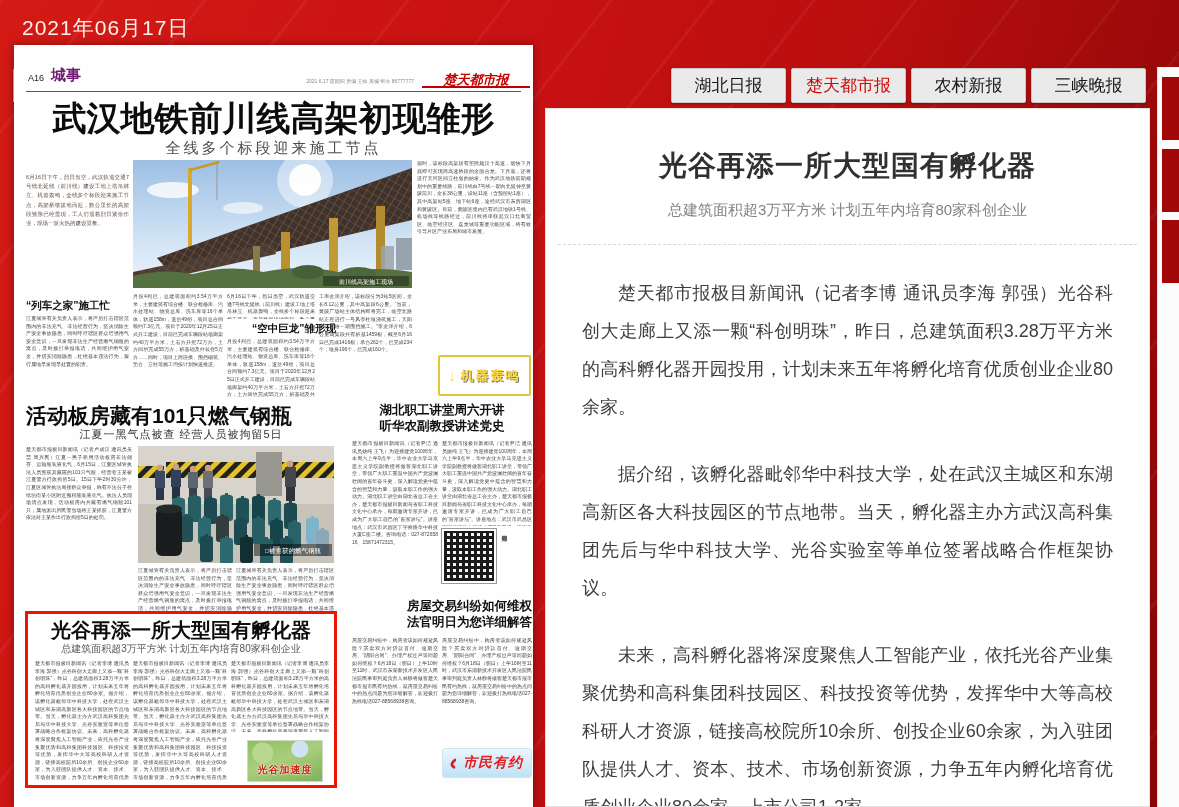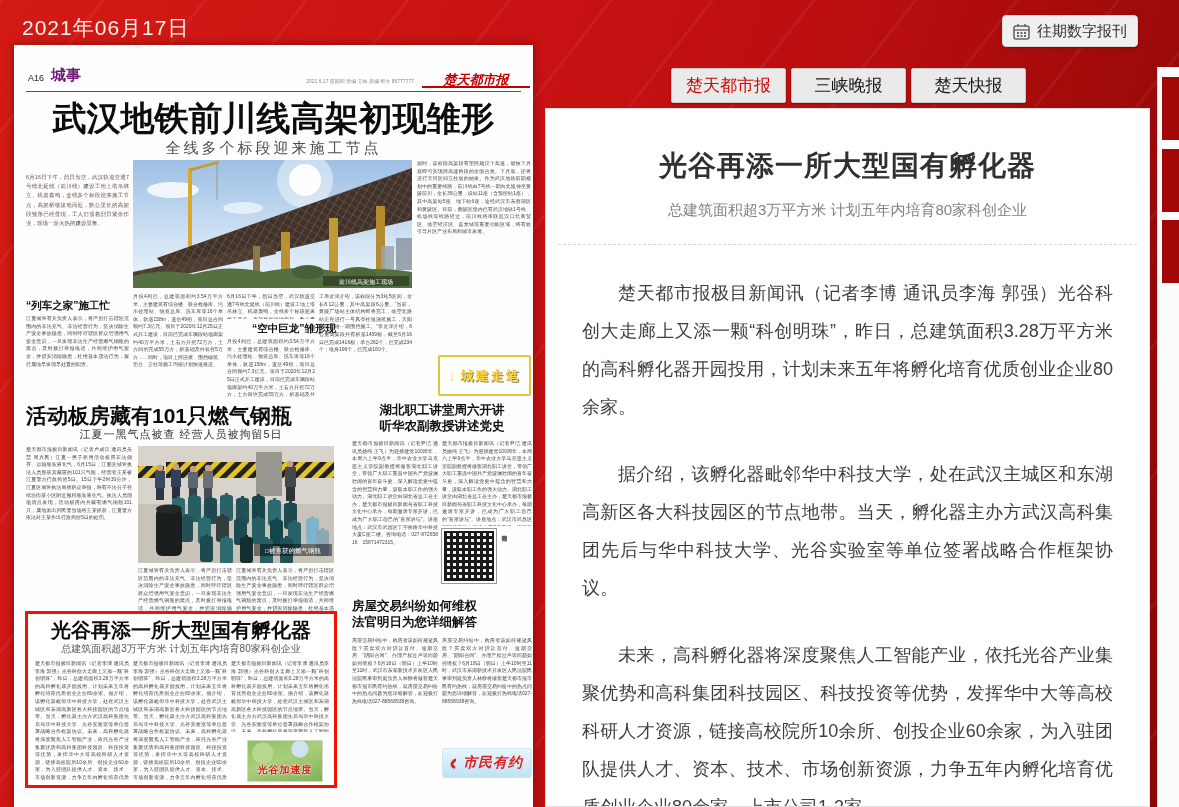--- a/index.html
+++ b/index.html
@@ -83,21 +83,21 @@
   #g-b2 { left:222px; top:522px; width:98px; height:44px; }
   #h3 { left:338px; top:357px; width:180px; text-align:center; font-size:12.5px; font-weight:900;
     line-height:16px; color:#0f0f0f; }
   #l1 { left:338px; top:395px; width:86px; height:170px; }
   #l2 { left:428px; top:395px; width:90px; height:86px; }
   #qr { left:428px; top:484px; width:54px; height:54px; background:
     repeating-linear-gradient(0deg,#1a1a1a 0 3px, transparent 3px 6px),
     repeating-linear-gradient(90deg,#1a1a1a 0 3px, #f4f4f4 3px 6px);
     border:2px solid #fff; outline:1px solid #999; }
   #qr-cap { left:488px; top:486px; height:54px; writing-mode:vertical-rl; font-size:5.5px; color:#555; }
-  #h5 { left:338px; top:553px; width:180px; text-align:left; font-size:12.5px; font-weight:900;
+  #h5 { left:338px; top:553px; width:180px; text-align:right; font-size:12.5px; font-weight:900;
     line-height:16px; color:#0f0f0f; }
   #hh1 { left:338px; top:592px; width:86px; height:110px; }
   #hh2 { left:428px; top:592px; width:90px; height:104px; }
   #logo-citizen { left:428px; top:703px; width:90px; height:30px; border-radius:3px;
     background:linear-gradient(180deg,#eaf6fd,#bfe2f5); border:1px solid #cfe6f2;
     display:flex; align-items:center; justify-content:center; gap:3px; }
   #logo-citizen .phone { display:inline-block; width:9px; height:11px; border:3px solid #e01f1f;
     border-right-color:transparent; border-top-color:transparent; border-radius:50%; transform:rotate(40deg); }
   #logo-citizen .txt { color:#e01f1f; font-size:14px; font-weight:900; font-style:italic; letter-spacing:1px; }
   #redbox { left:11px; top:566px; width:312px; height:177px; border:3px solid #ee1400; background:#fff; }
@@ -113,39 +113,24 @@
     display:flex; align-items:flex-end; justify-content:center; }
   #img-green .txt { font-size:10px; font-weight:700; color:#d42010; letter-spacing:1px;
     text-shadow:0 0 2px #ffffff,0 0 2px #ffffff; margin-bottom:4px; }
 </style>
 </head>
 <body>
 
 <div class="page">
 
   <div class="date">2021年06月17日</div>
-  <button class="archive-btn">
-    <svg width="17" height="17" viewBox="0 0 17 17">
-      <rect x="1" y="3" width="15" height="13" rx="2" fill="none" stroke="#666" stroke-width="1.6"></rect>
-      <line x1="1" y1="7" x2="16" y2="7" stroke="#666" stroke-width="1.4"></line>
-      <line x1="5" y1="1" x2="5" y2="4" stroke="#666" stroke-width="1.6"></line>
-      <line x1="12" y1="1" x2="12" y2="4" stroke="#666" stroke-width="1.6"></line>
-      <g fill="#666">
-        <rect x="4" y="9" width="2" height="2"></rect>
-          <rect x="7.5" y="9" width="2" height="2"></rect>
-          <rect x="11" y="9" width="2" height="2"></rect>
-        <rect x="4" y="12" width="2" height="2"></rect>
-          <rect x="7.5" y="12" width="2" height="2"></rect>
-          <rect x="11" y="12" width="2" height="2"></rect>
-      </g>
-    </svg>
-    <span>往期数字报刊</span>
-  </button>
-
+
+  <div class="tab">湖北日报</div>
   <div class="tab active">楚天都市报</div>
+  <div class="tab">农村新报</div>
   <div class="tab">三峡晚报</div>
   <div class="tab">楚天快报</div>
 
   <div class="np">
     <div class="abs" id="np-pageno">A16</div>
     <div class="abs" id="np-section">城事</div>
     <div class="abs" id="np-meta">2021 6.17 星期四 责编 王灿 美编 帮办 86777777</div>
     <div class="abs" id="np-brand">楚天都市报</div>
     <div class="abs" id="np-rule"></div>
 
@@ -198,21 +183,21 @@
     <div class="abs" id="sub1">“列车之家”施工忙</div>
     <div class="npcol" id="c1">江夏城管有关负责人表示，将严厉打击辖区范围内的非法充气、非法经营行为，坚决消除生产安全事故隐患，同时呼吁辖区群众增强用气安全意识，一旦发现非法生产经营燃气钢瓶的窝点，及时拨打举报电话，共同维护用气安全，并切实消除隐患，杜绝基本违法行为，履行属地早发现早处置的职责。</div>
     <div class="npcol" id="c2">月投4列已，总建筑面积约3.54万平方米，主要建筑有综合楼、联合检修库、污水处理站、物资总库、洗车库等16个单体，轨道158m，道岔49组，项目总合同额约7.3亿元。项目于2020年12月25日正式开工建设，目前已完成车辆段站场廊架约40万平方米，土石方开挖72万方，土方回填完成55万方，桩基础及外装在5万方……同时，项目上跨连接、围挡砌筑、垫台、立柱等施工均按计划快速推进。</div>
     <div class="npcol" id="c3a">6月16日下午，烈日当空，武汉轨道交通7号线北延线（前川线）建设工地上塔吊林立、机器轰鸣，全线多个标段迎来施工节点，高架桥墩拔地而起，数公里长的高架段雏形已经显现，工人们顶着烈日紧张作业，现场一派火热的建设景象。</div>
     <div class="abs" id="sub2">“空中巨龙”雏形现</div>
     <div class="npcol" id="c3b">月投4列已，总建筑面积约3.54万平方米，主要建筑有综合楼、联合检修库、污水处理站、物资总库、洗车库等16个单体，轨道158m，道岔49组，项目总合同额约7.3亿元。项目于2020年12月25日正式开工建设，目前已完成车辆段站场廊架约40万平方米，土石方开挖72万方，土方回填完成55万方，桩基础及外装在5万方……同时，项目上跨连接、围挡砌筑、垫台、立柱等施工均按计划快速推进。</div>
     <div class="npcol" id="c4">工率金泽介绍，该标段分为3站5区间，全长8.12公里，其中高架段6公里。“当前，黄陂广场站主体结构即将完工，临空北路站正在进行一号风亭柱墩浇筑施工，天阳站已开始一期围挡施工。”李金泽介绍，6公里高架段共有桩基1459根，截至6月16日已完成1416根；承台262个，已完成234个；墩身196个，已完成160个。</div>
 
     <div class="abs" id="banner-cj">
       <span class="arrow">↓</span>
-      <span class="txt">城建走笔</span>
+      <span class="txt">机器轰鸣</span>
     </div>
 
     <div class="abs" id="h2a">活动板房藏有101只燃气钢瓶</div>
     <div class="abs" id="h2b">江夏一黑气点被查  经营人员被拘留5日</div>
     <div class="npcol" id="g-left">楚天都市报极目新闻讯（记者卢成汉 通讯员吴慧 周兴民）江夏一男子租用活动板房非法储存、运输瓶装液化气，6月15日，江夏区城管执法人员查获其藏匿的101只气瓶，经营者王某被江夏警方行政拘留5日。15日下午2时30分许，江夏区城管执法局接群众举报，称有不法分子在纸坊街某小区附近囤积瓶装液化气。执法人员现场清点发现，活动板房内共藏有燃气钢瓶101只，属地派出所民警当场将王某抓获，江夏警方依法对王某作出行政拘留5日的处罚。</div>
 
     <svg class="abs" id="photo2" viewBox="0 0 196 117" preserveAspectRatio="none">
       <defs>
         <pattern id="haz" width="10" height="14" patternUnits="userSpaceOnUse" patternTransform="rotate(45)">
           <rect width="10" height="14" fill="#e4c22a"></rect>

